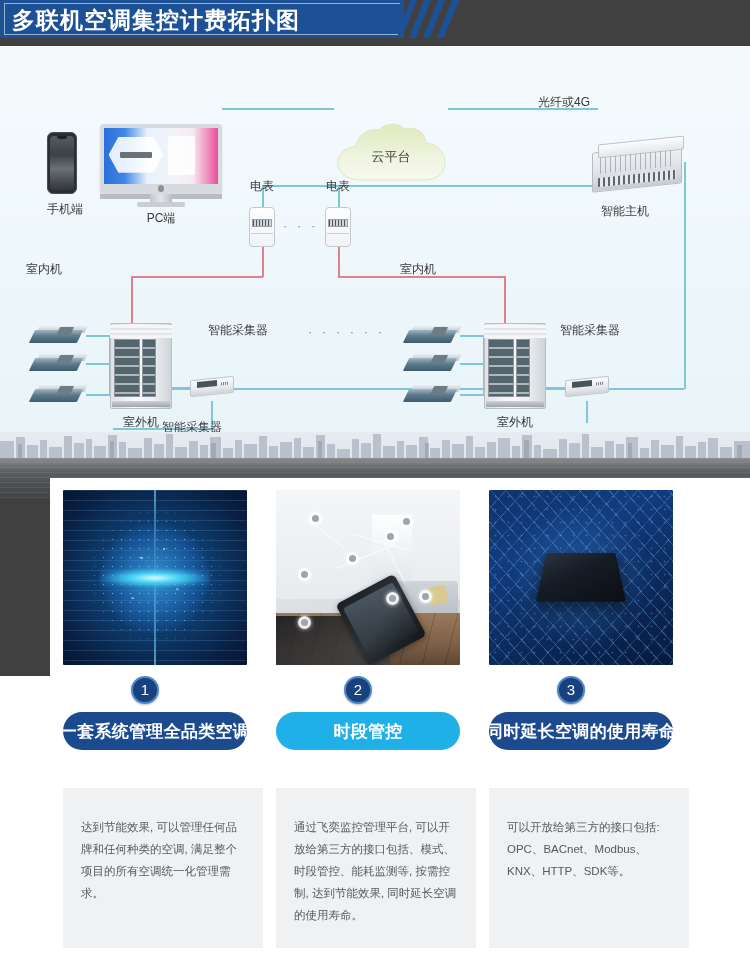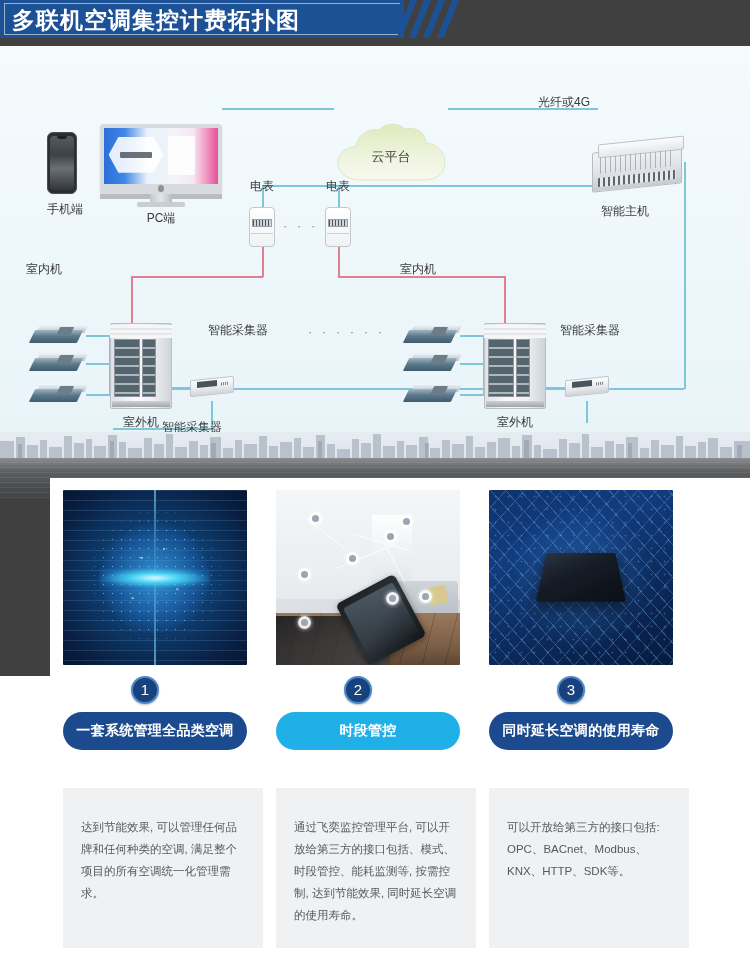--- a/index.html
+++ b/index.html
@@ -404,21 +404,21 @@
     border: 2px solid #4f86c6;
     color: #fff; font-size: 15px; font-weight: normal;
     text-align: center; line-height: 24px;
     box-shadow: 0 1px 2px rgba(0,0,0,.25);
   }
 
   
   .pill {
     position: absolute; top: 234px; left: 0; width: 184px; height: 38px;
     border-radius: 19px;
-    color: #ffffff; font-size: 14px; font-weight: bold;
+    color: #ffffff; font-size: 17px; font-weight: bold;
     display: flex; align-items: center; justify-content: center;
     white-space: nowrap; letter-spacing: .3px;
   }
   .pill-dark { background: #1c4a8e; }
   .pill-light { background: #1fb0e8; }
 
   
   .descbox {
     position: absolute; top: 310px; left: 0; width: 200px; height: 160px;
     background: #f0f1f2;

